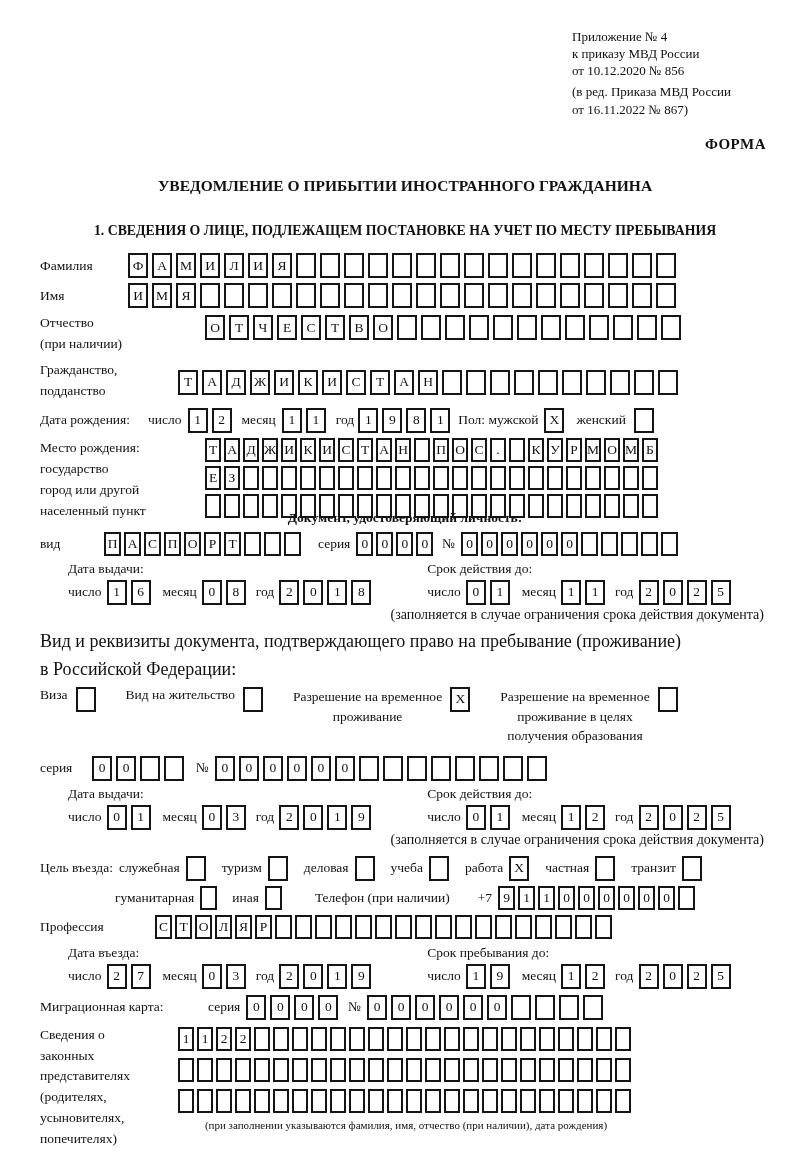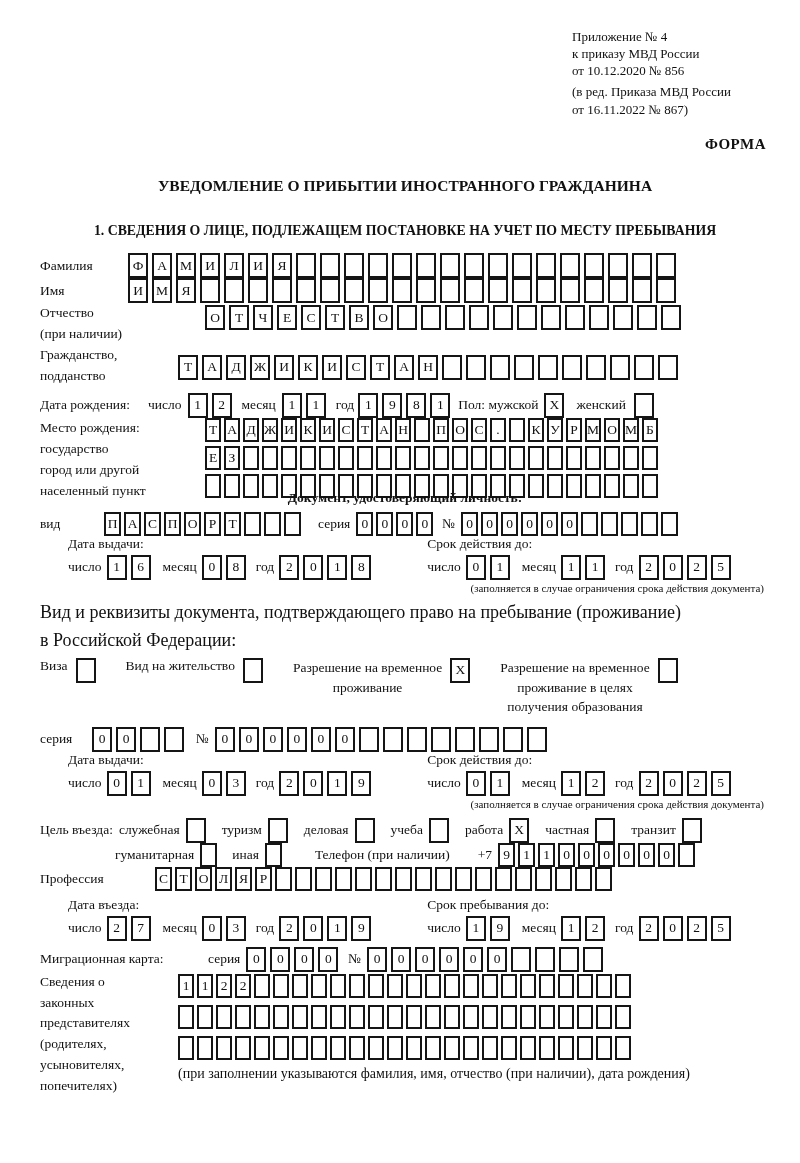--- a/index.html
+++ b/index.html
@@ -9,49 +9,49 @@
     font-family: "Liberation Serif", "DejaVu Serif", serif;
     color: #111; padding: 28px 30px 0 40px; position: relative;
   }
   .appendix { width: 190px; margin-left: auto; margin-right: 8px; font-size: 13px; line-height: 1.32; }
   .appendix .rev { margin-top: 4px; }
   .forma { text-align: right; font-weight: bold; font-size: 15px; margin: 18px 4px 0 0; letter-spacing: .5px; }
   .title { text-align: center; font-weight: bold; font-size: 15.5px; margin-top: 22px; line-height: 1.45; }
   .blank-line { display:inline-block; width:56px; border-bottom: 2px solid #333; height: 12px; margin-left: 10px; }
   .sec-head { text-align: center; font-weight: bold; font-size: 13.8px; margin-top: 26px; margin-bottom: 14px; }
 
-  .row { display: flex; align-items: center; }
+  .row { display: flex; align-items: center; margin-bottom: 5px; }
   .lbl { font-size: 13.5px; flex: none; }
   .lbl-col { font-size: 13.5px; line-height: 1.55; flex: none; }
   .cells { display: inline-flex; flex: none; }
   .cell {
     display: inline-flex; align-items: center; justify-content: center;
     width: 20px; height: 25px; border: 2px solid #151515; margin-right: 4px;
     font-size: 13.5px; flex: none; background: #fff;
   }
   .mid .cell { width: 17px; margin-right: 3px; height: 24px; }
   .tight .cell { width: 16px; margin-right: 3px; height: 24px; }
   .stack { display: flex; flex-direction: column; }
   .stack .cells { margin-bottom: 4px; }
   .center-bold { text-align: center; font-weight: bold; font-size: 13.5px; margin: 6px 0 6px 0; }
   .date-wrap { display: flex; margin-bottom: 2px; }
   .date-col { display: flex; flex-direction: column; }
   .date-col .hd { text-align: left; font-size: 13.5px; margin-bottom: 3px; }
   .date-line { display: flex; align-items: center; }
   .date-line .lbl { margin-right: 5px; }
-  .note { font-size: 11px; text-align: right; margin: 1px 6px 8px 0; }
+  .note { font-size: 14px; text-align: right; margin: 1px 6px 8px 0; }
   .gap-l { width: 26px; flex: none; }
   .intro { font-size: 18px; margin-bottom: 7px; }
   .opt { display: flex; align-items: flex-start; }
   .opt .lbl { margin-right: 8px; }
   .opt-multi { text-align: center; font-size: 13.5px; line-height: 1.45; }
   .purpose-row .lbl { margin-right: 6px; }
   .purpose-row .cells { margin-right: 12px; }
   .mt6 { margin-top: 6px; }
-  .note-center { font-size: 14px; text-align: center; margin-top: 2px; }
+  .note-center { font-size: 11px; text-align: center; margin-top: 2px; }
 </style>
 </head>
 <body>
 
 <div class="appendix">
   <div>Приложение № 4</div>
   <div>к приказу МВД России</div>
   <div>от 10.12.2020 № 856</div>
   <div class="rev">(в ред. Приказа МВД России</div>
   <div>от 16.11.2022 № 867)</div>

